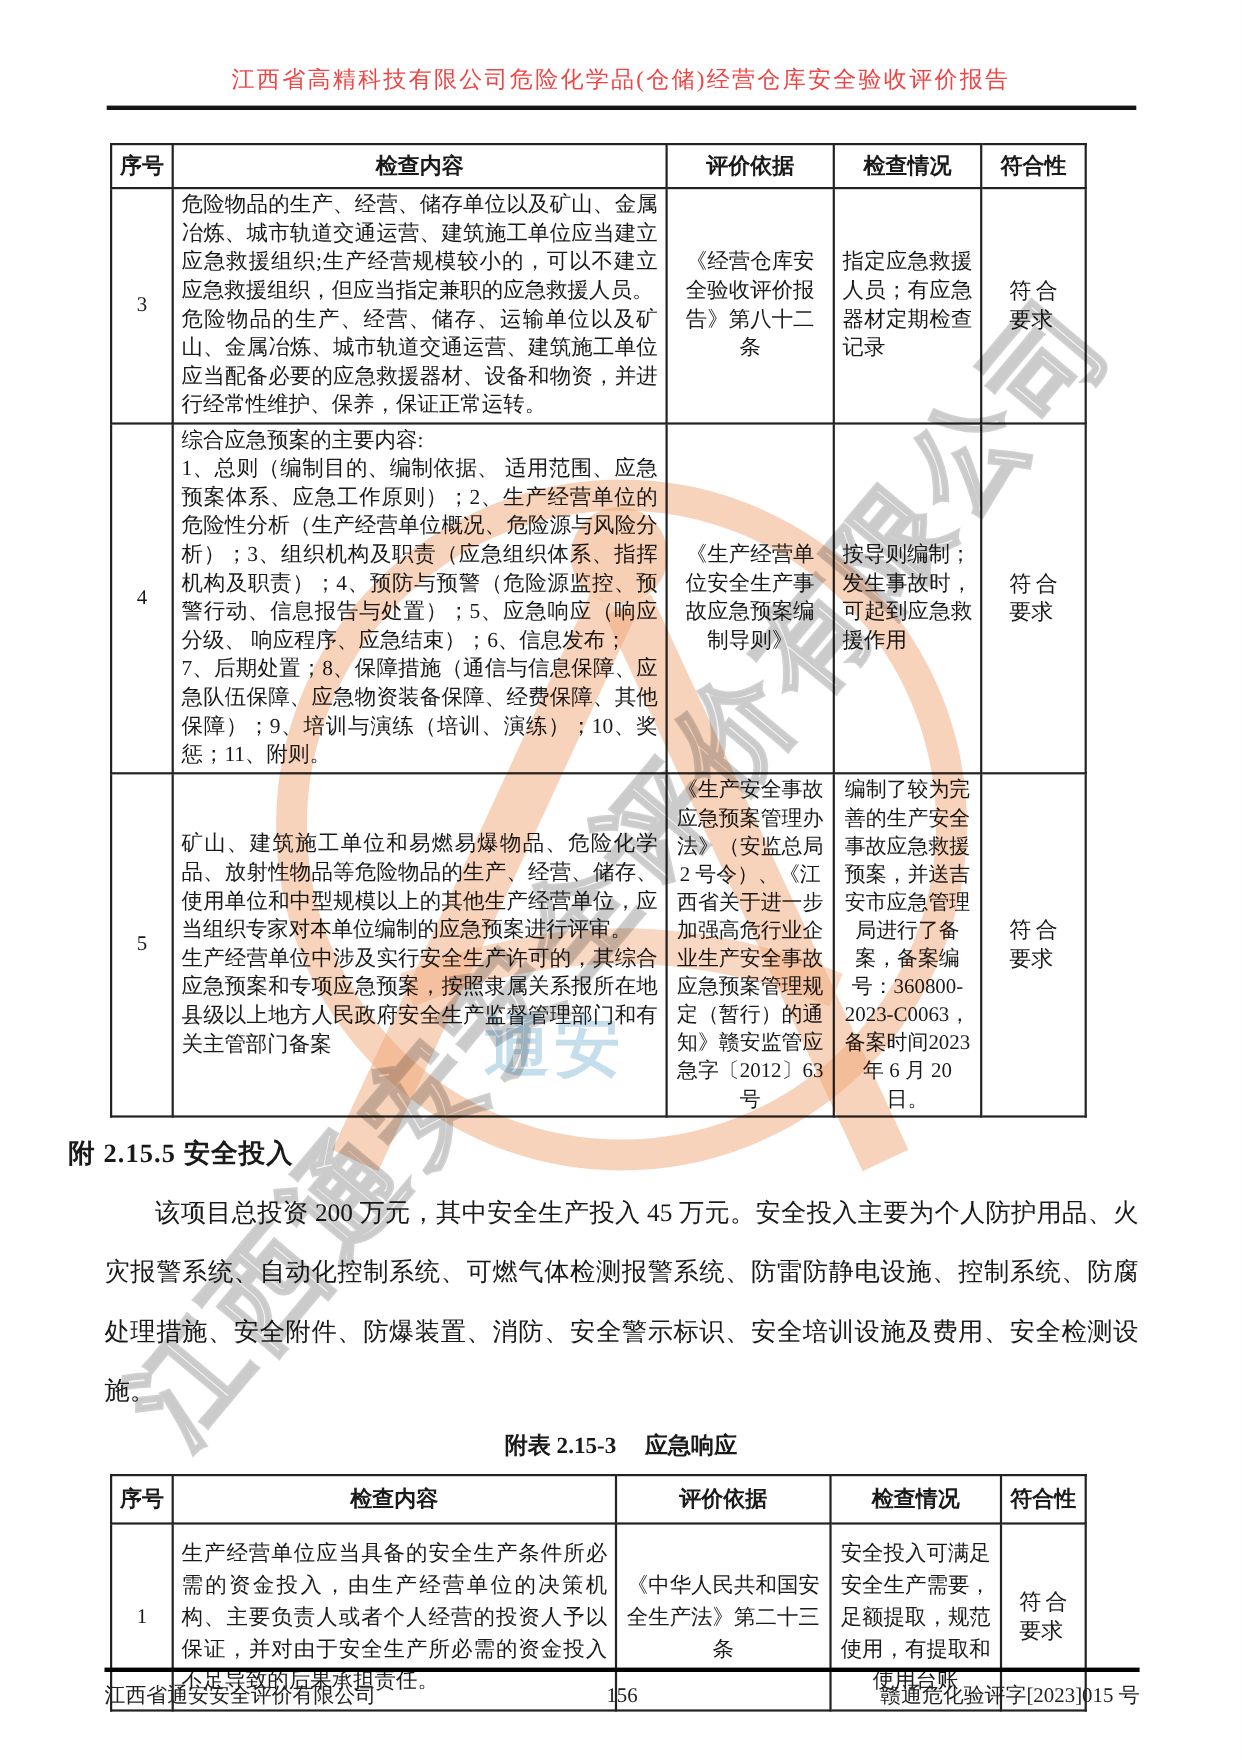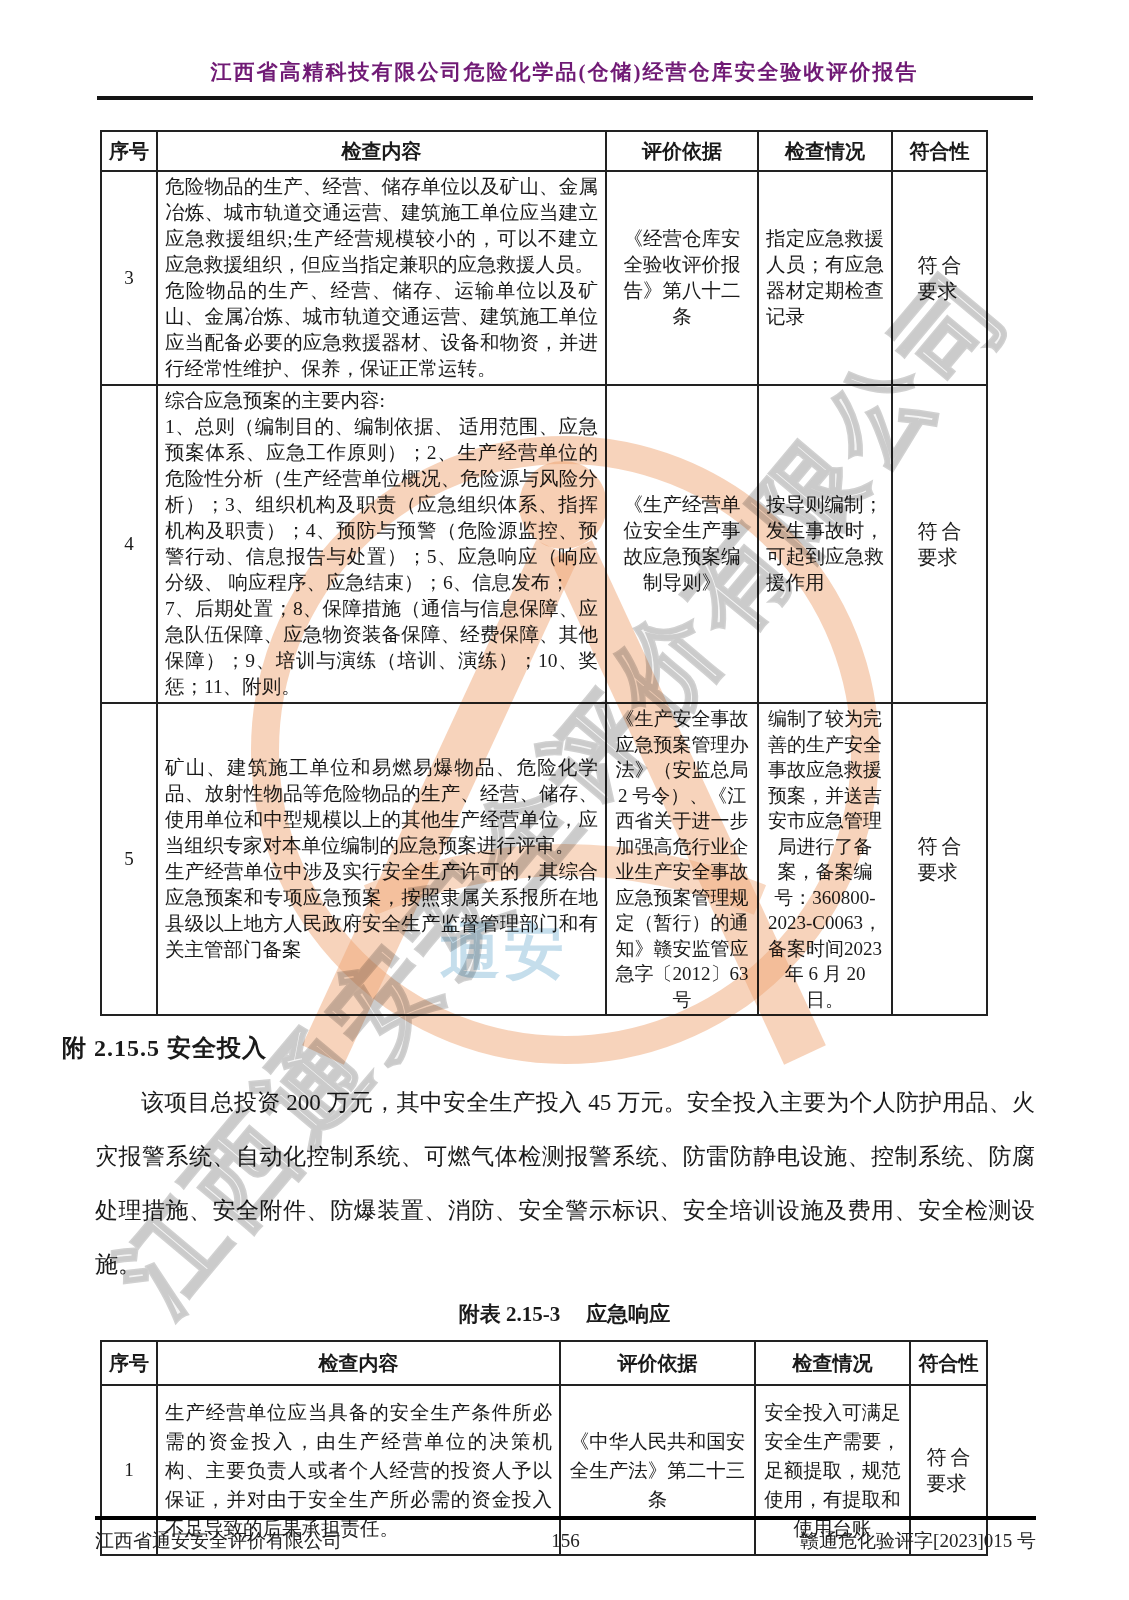--- a/index.html
+++ b/index.html
@@ -6,21 +6,21 @@
   .page{
     position:relative; width:1129px; height:1600px; margin:0 auto;
     background:#ffffff; overflow:hidden;
     font-family:"Liberation Serif","DejaVu Serif",serif;
     color:#1a1a1a;
   }
   .content{position:relative; z-index:1;}
 
   .doc-title{
     padding-top:58px; text-align:center;
-    font-size:21px; font-weight:bold; letter-spacing:2px; color:#701a75;
+    font-size:21px; font-weight:normal; letter-spacing:2px; color:#ef4444;
   }
   .title-rule{
     width:936px; margin:10px auto 0 auto;
     border-top:4px solid #151515;
   }
 
   table.chk{
     border-collapse:collapse; table-layout:fixed;
     margin:30px 0 0 100px; width:886px;
     font-size:19.5px; line-height:26px;

